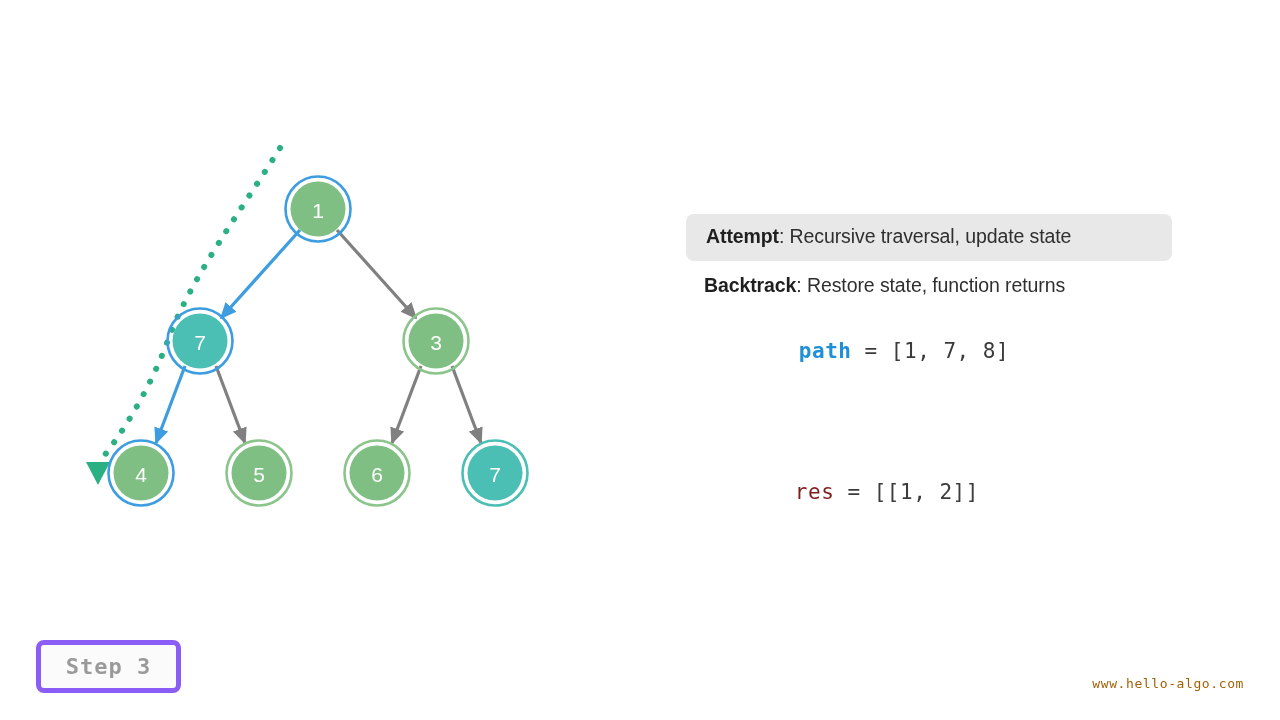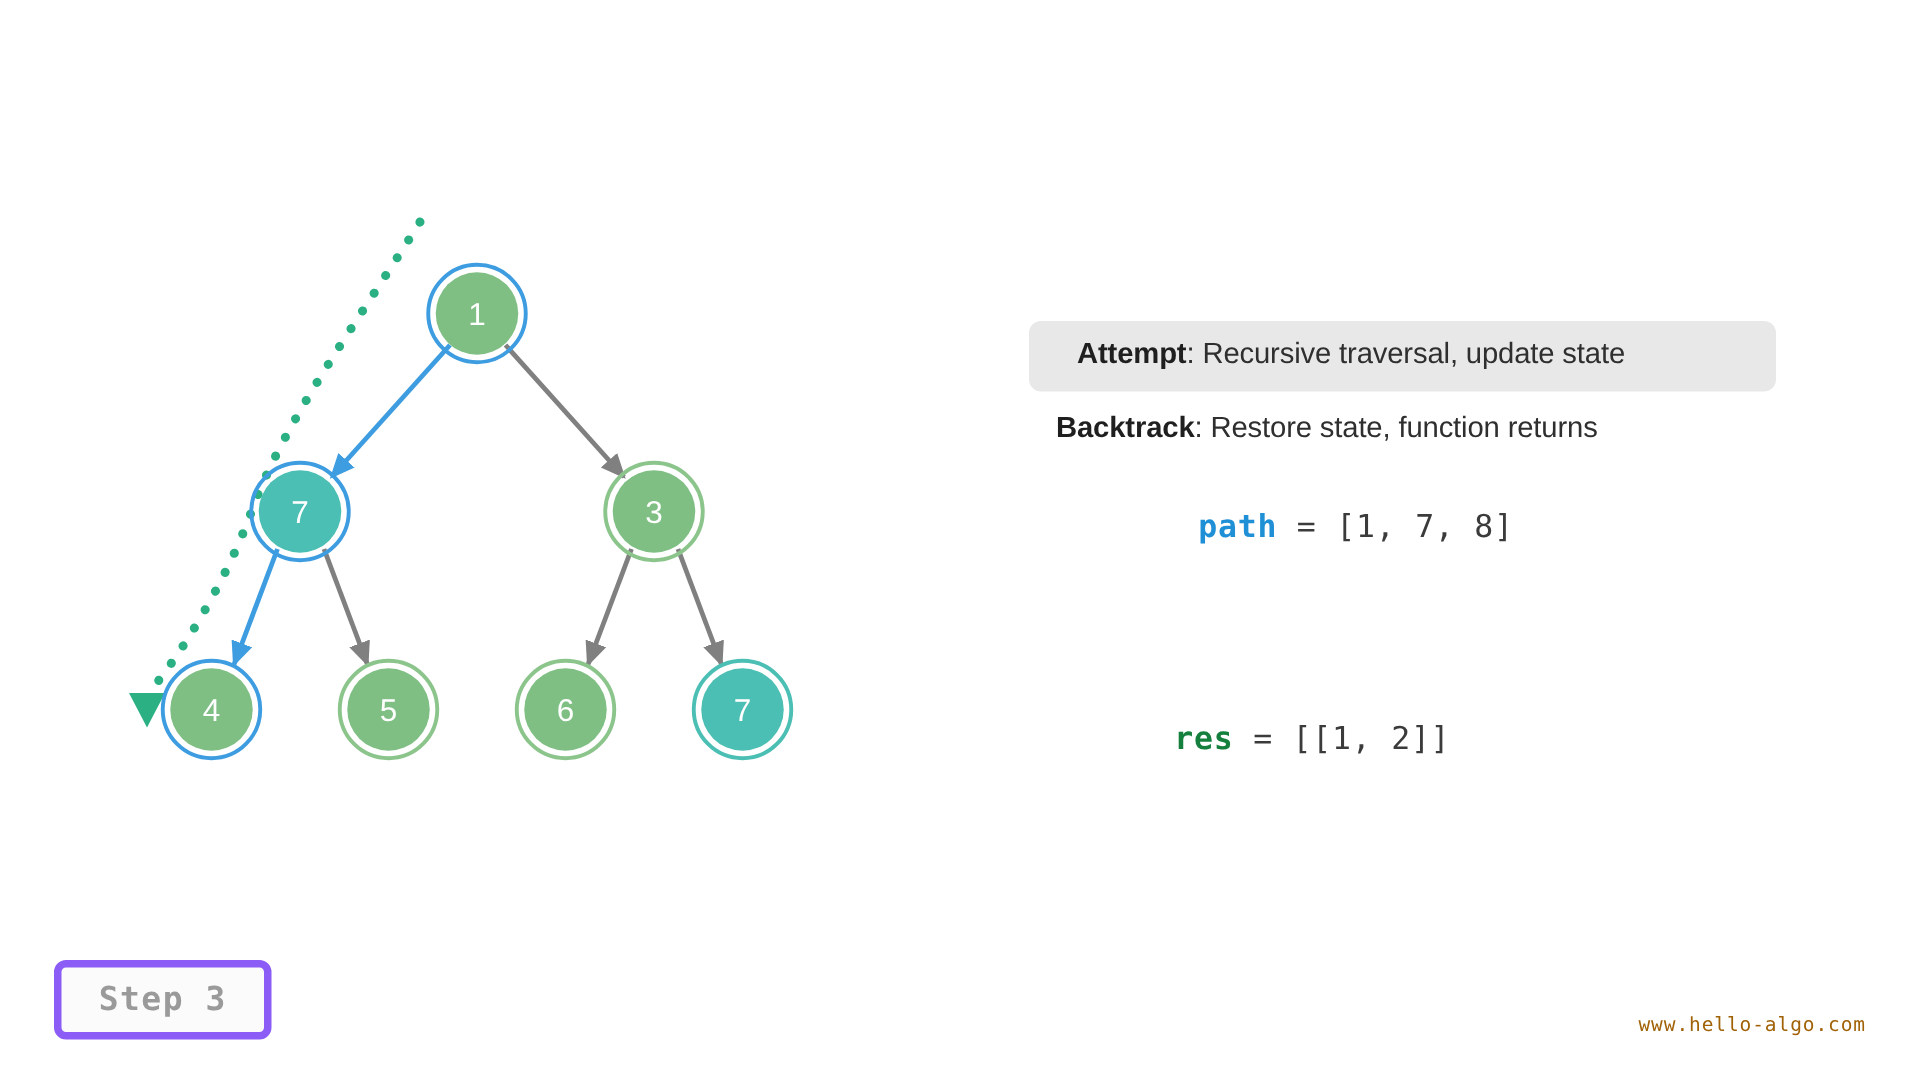--- a/index.html
+++ b/index.html
@@ -41,21 +41,21 @@
   }
   .info-row {
     font-size: 19.5px;
     color: #2f2f2f;
     line-height: 1.3;
     letter-spacing: -0.1px;
   }
   .info-row.highlight {
     background: #e8e8e8;
     border-radius: 8px;
-    padding: 10px 18px 12px 32px;
+    padding: 10px 18px 12px 20px;
     display: block;
     width: 448px;
     box-sizing: content-box;
   }
   .info-row.plain {
     padding: 12px 18px 10px 18px;
   }
   .info-row b {
     font-weight: bold;
     color: #1f1f1f;
@@ -68,22 +68,23 @@
     padding: 6px 18px;
     white-space: pre;
     letter-spacing: 0.5px;
   }
   .code-row .var-path {
     color: #1f8fd6;
     font-weight: bold;
     margin-left: 16px;
   }
   .code-row .var-res {
-    color: #15803d;
-    font-weight: bold;
+    color: #7f1d1d;
+    font-weight: normal;
+    margin-left: 12px;
   }
   .code-gap {
     height: 57px;
   }
 
   
   #step-badge {
     position: absolute;
     left: 36px;
     top: 640px;

